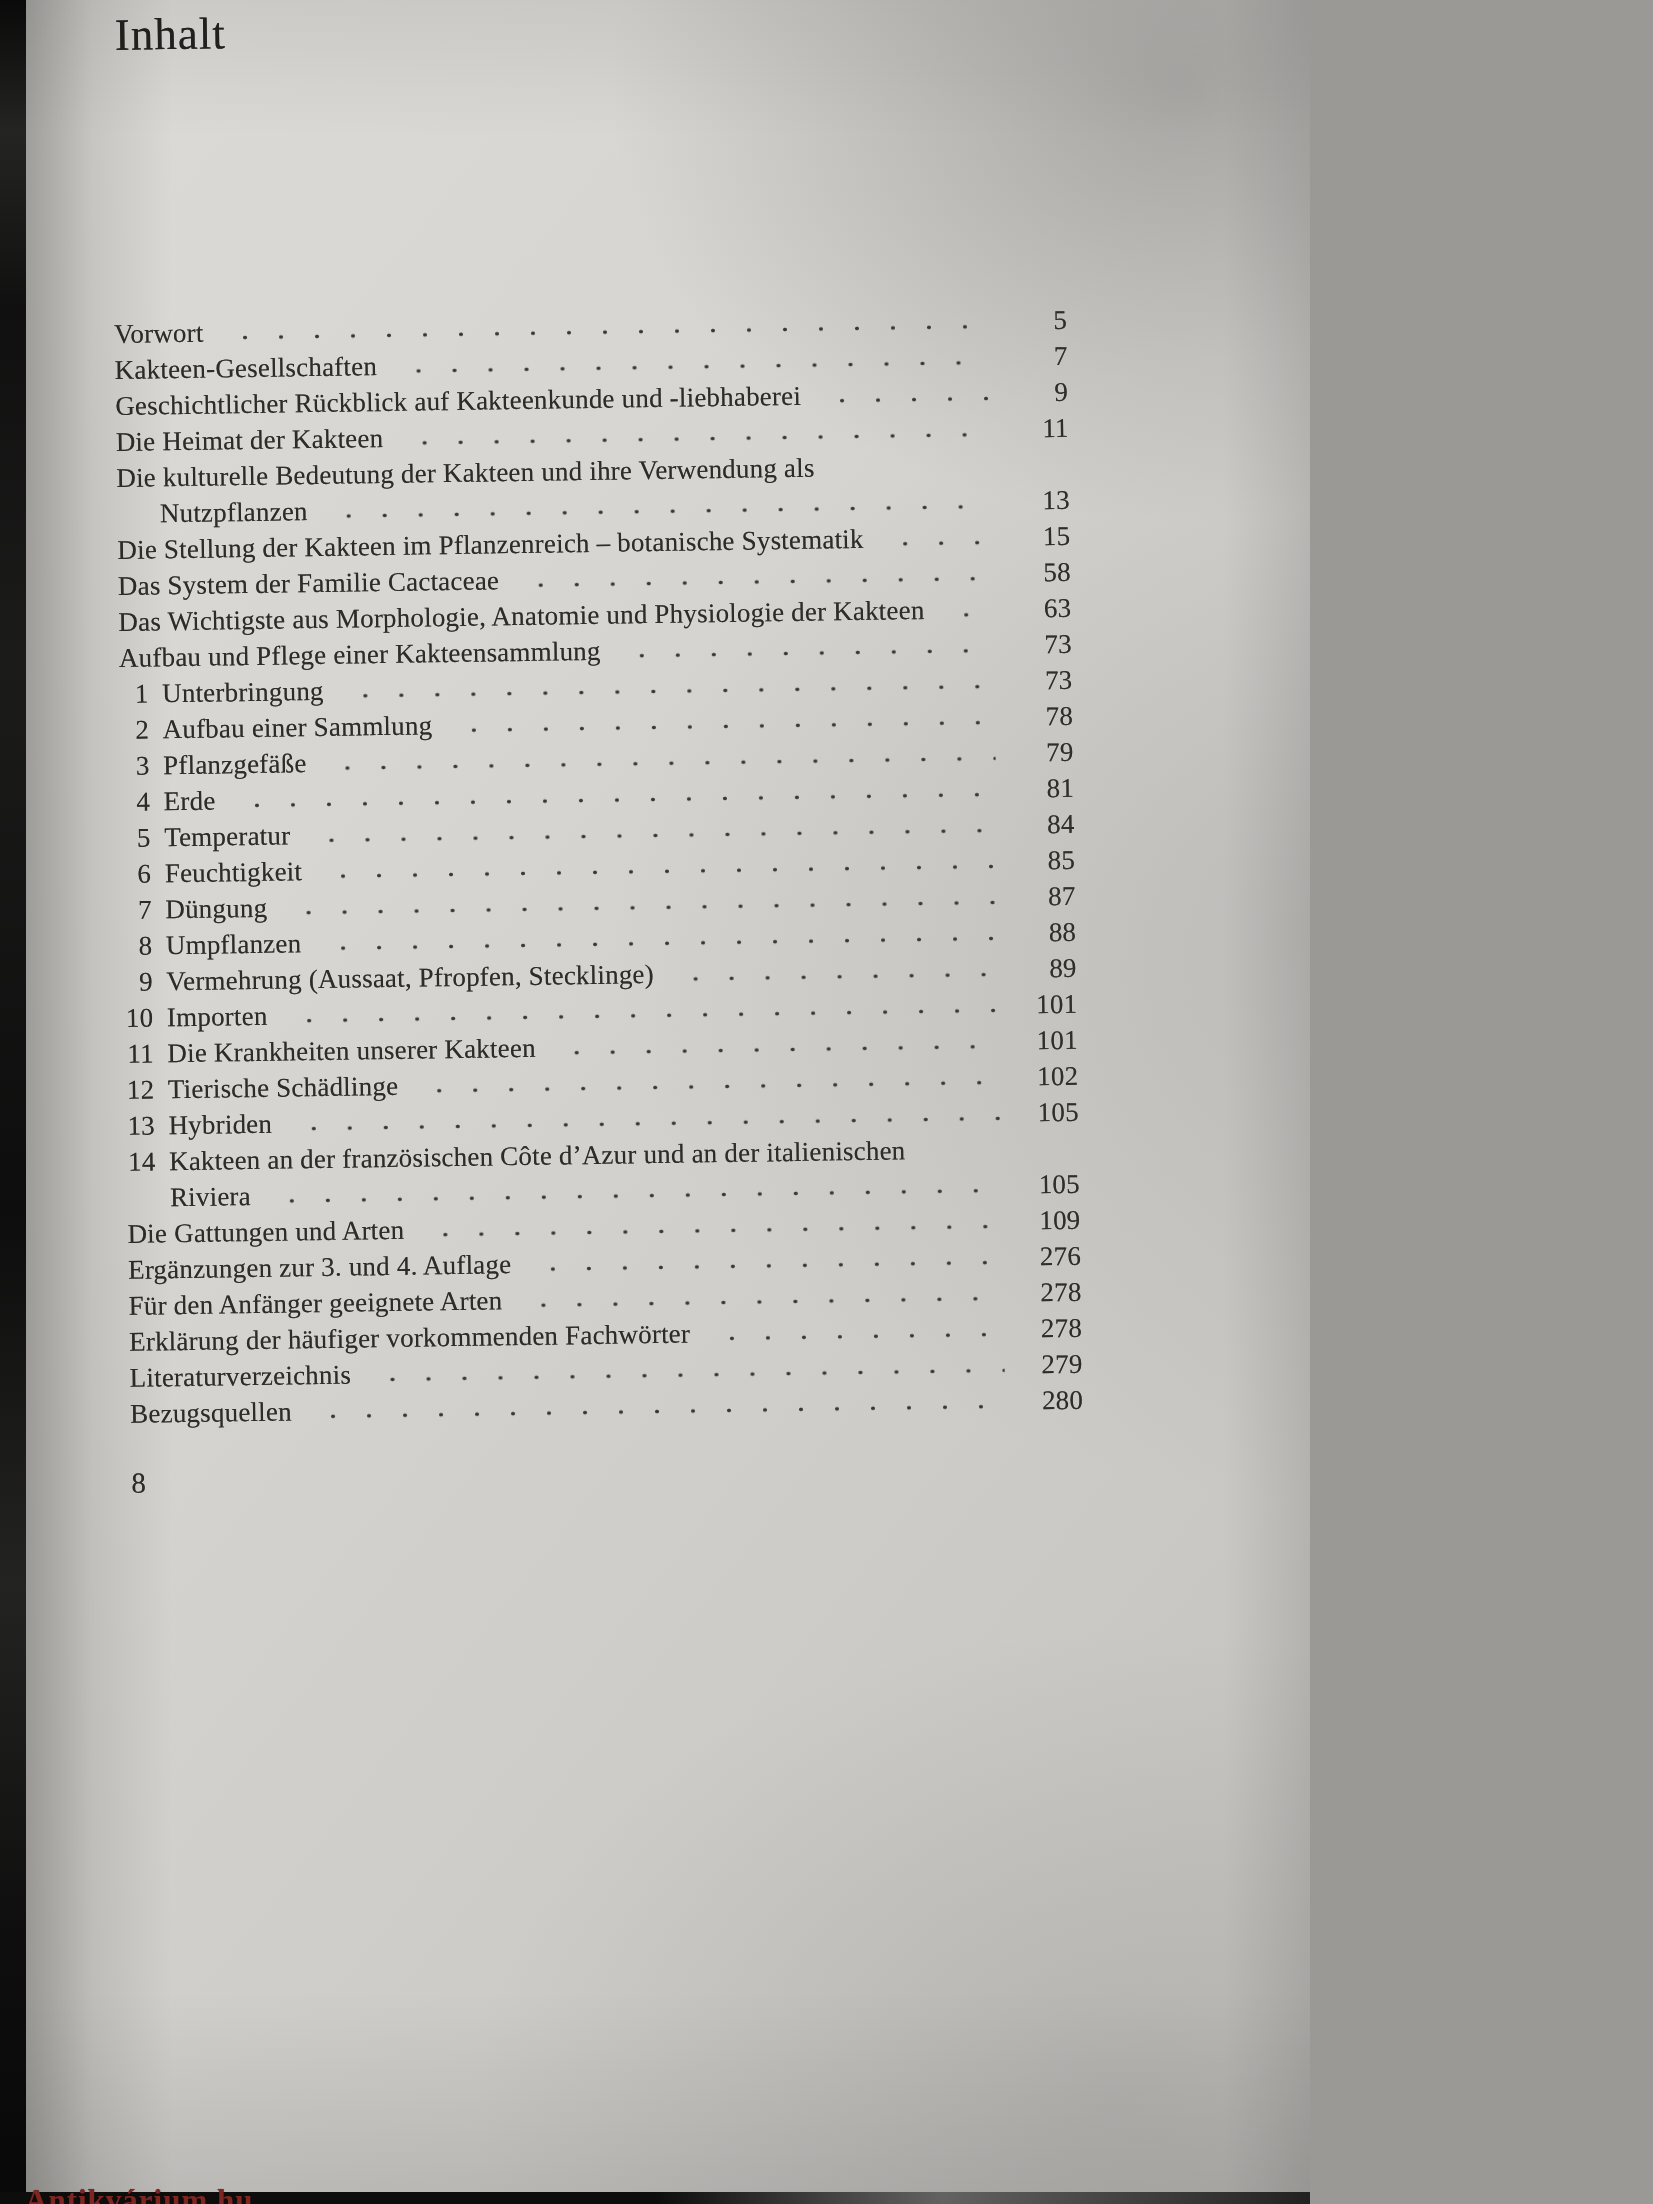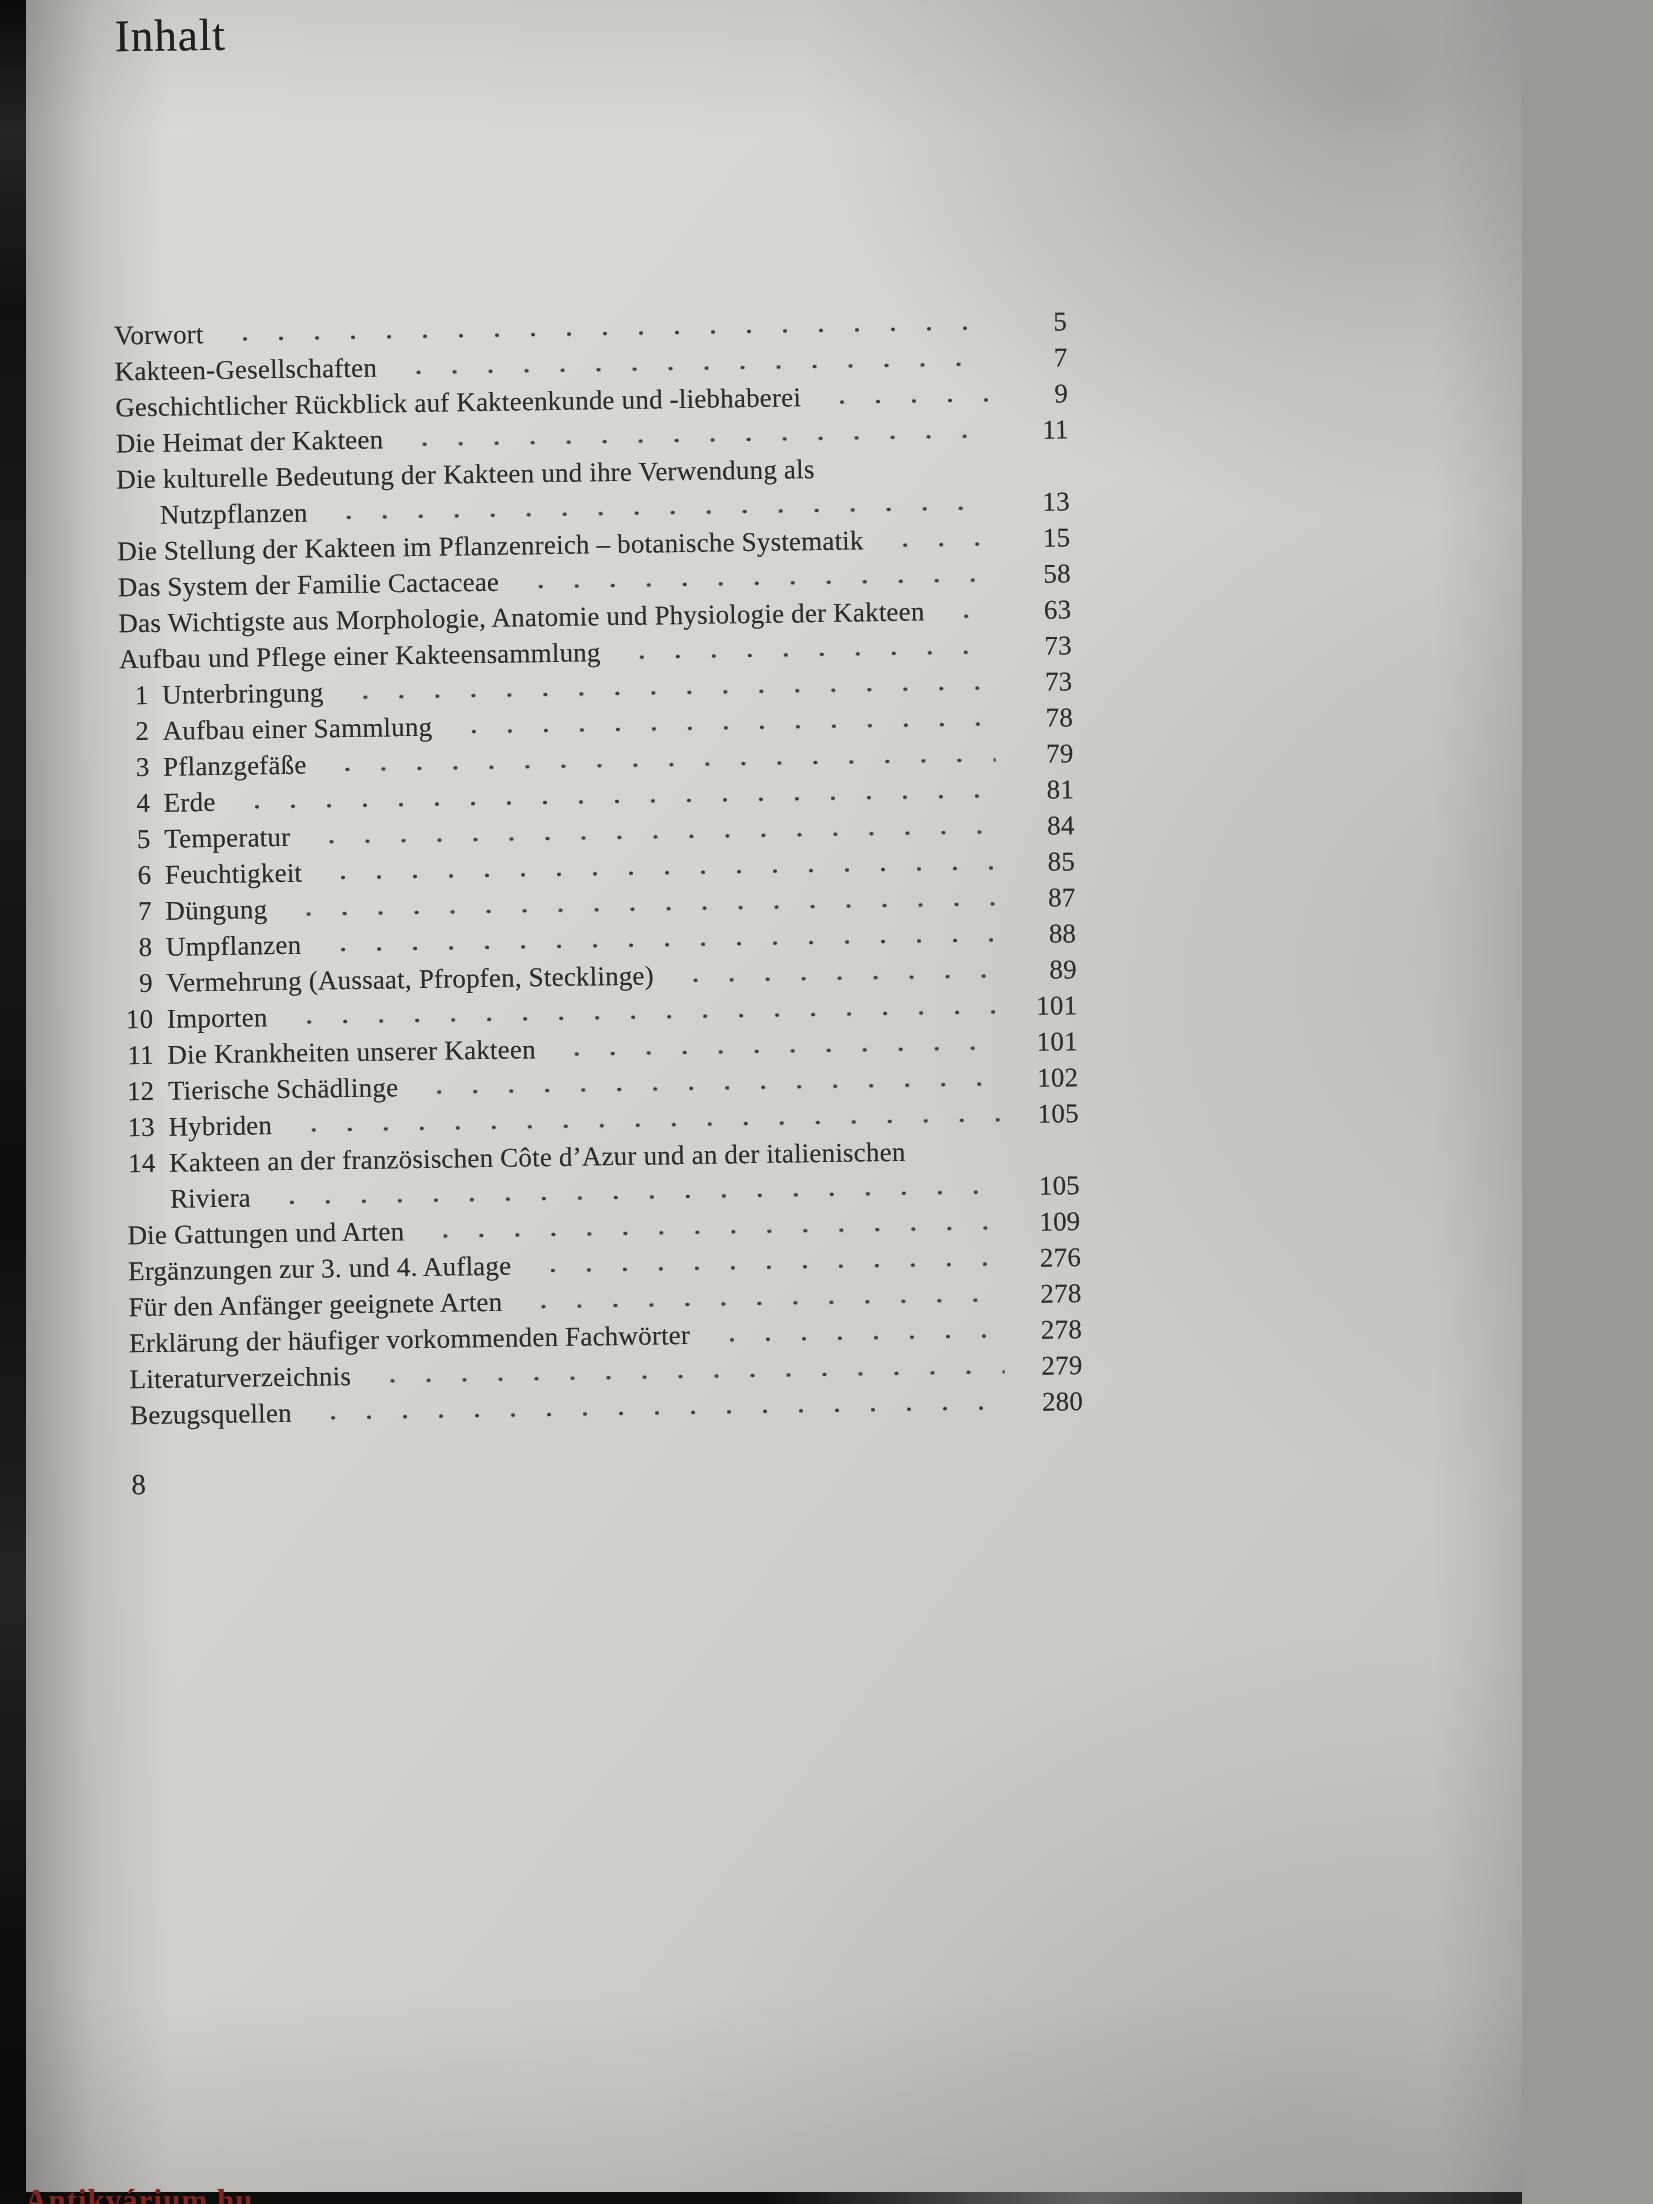--- a/index.html
+++ b/index.html
@@ -3,25 +3,24 @@
 <meta charset="utf-8">
 <style>
   html, body { margin: 0; padding: 0; }
   body {
     width: 1654px; height: 2205px;
     background: #9a9996;
     font-family: "Liberation Serif", "DejaVu Serif", serif;
   }
   .page {
     position: relative;
-    width: 1490px; height: 2205px;
+    width: 1310px; height: 2205px;
     overflow: hidden;
     background: linear-gradient(128deg, #dbdad7 0%, #d6d5d2 35%, #cccbc8 70%, #c2c1be 100%);
     color: #2e2c29;
-    padding-left: 32px;
   }
   
   .binding {
     position: absolute; left: 0; top: 0; bottom: 0; width: 26px;
     background: linear-gradient(to bottom,
       #0b0b0b 0%, #242422 6%, #101010 14%, #1b1b1a 30%,
       #0d0d0d 55%, #232321 72%, #0e0e0e 88%, #090909 100%);
   }
   .binding-shadow {
     position: absolute; left: 26px; top: 0; bottom: 0; width: 146px;

